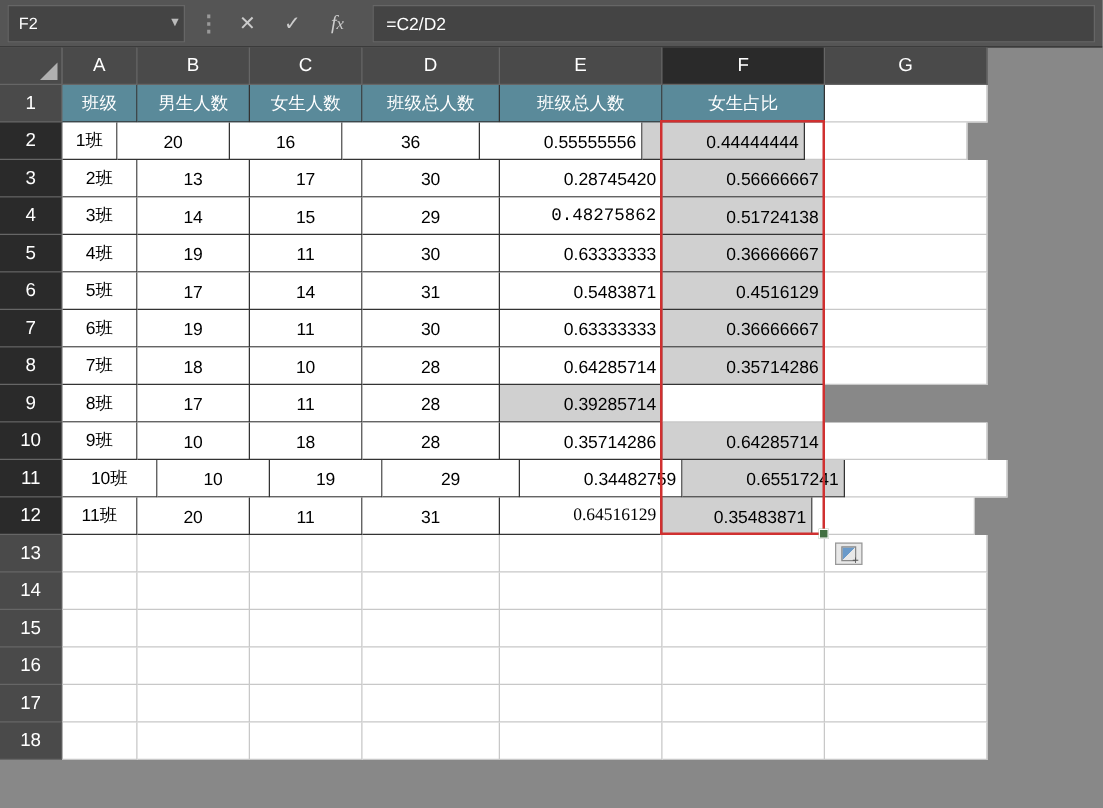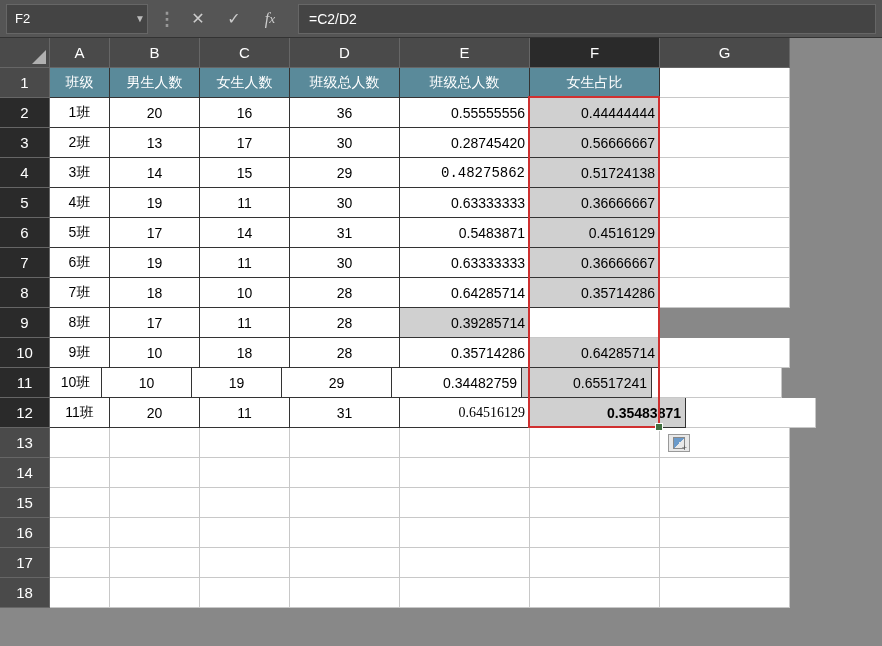--- a/index.html
+++ b/index.html
@@ -283,21 +283,21 @@
             <div class="row">
               <div class="cell col-A header-cell" style="width: 60px;">班级</div>
               <div class="cell col-B header-cell" style="width: 90px;">男生人数</div>
               <div class="cell col-C header-cell" style="width: 90px;">女生人数</div>
               <div class="cell col-D header-cell" style="width: 110px;">班级总人数</div>
               <div class="cell col-E header-cell" style="width: 130px;">班级总人数</div>
               <div class="cell col-F header-cell" style="width: 130px;">女生占比</div>
               <div class="cell col-G" style="width: 130px;"></div>
             </div>
             <div class="row">
-              <div class="cell col-A data-cell center" style="width: 60px;">1班</div>
+              <div class="cell col-A data-cell center" style="width: 44px;">1班</div>
               <div class="cell col-B data-cell center" style="width: 90px;">20</div>
               <div class="cell col-C data-cell center" style="width: 90px;">16</div>
               <div class="cell col-D data-cell center" style="width: 110px;">36</div>
               <div class="cell col-E data-cell right" style="width: 130px;">0.55555556</div>
               <div class="cell col-F data-cell right selected" style="width: 130px;">0.44444444</div>
               <div class="cell col-G" style="width: 130px;"></div>
             </div>
             <div class="row">
               <div class="cell col-A data-cell center" style="width: 60px;">2班</div>
               <div class="cell col-B data-cell center" style="width: 90px;">13</div>
@@ -363,35 +363,35 @@
             <div class="row">
               <div class="cell col-A data-cell center" style="width: 60px;">9班</div>
               <div class="cell col-B data-cell center" style="width: 90px;">10</div>
               <div class="cell col-C data-cell center" style="width: 90px;">18</div>
               <div class="cell col-D data-cell center" style="width: 110px;">28</div>
               <div class="cell col-E data-cell right" style="width: 130px;">0.35714286</div>
               <div class="cell col-F data-cell right selected" style="width: 130px;">0.64285714</div>
               <div class="cell col-G" style="width: 130px;"></div>
             </div>
             <div class="row">
-              <div class="cell col-A data-cell center" style="width: 52px;">10班</div>
+              <div class="cell col-A data-cell center" style="width: 76px;">10班</div>
               <div class="cell col-B data-cell center" style="width: 90px;">10</div>
               <div class="cell col-C data-cell center" style="width: 90px;">19</div>
               <div class="cell col-D data-cell center" style="width: 110px;">29</div>
               <div class="cell col-E data-cell right" style="width: 130px;">0.34482759</div>
               <div class="cell col-F data-cell right selected" style="width: 130px;">0.65517241</div>
               <div class="cell col-G" style="width: 130px;"></div>
             </div>
             <div class="row">
               <div class="cell col-A data-cell center" style="width: 60px;">11班</div>
               <div class="cell col-B data-cell center" style="width: 90px;">20</div>
               <div class="cell col-C data-cell center" style="width: 90px;">11</div>
               <div class="cell col-D data-cell center" style="width: 110px;">31</div>
               <div class="cell col-E data-cell right" style="width: 130px; font-family: Liberation Serif, serif;">0.64516129</div>
-              <div class="cell col-F data-cell right selected" style="width: 156px; font-weight: bold;">0.35483871</div>
+              <div class="cell col-F data-cell right selected" style="width: 120px;">0.35483871</div>
               <div class="cell col-G" style="width: 130px;"></div>
             </div>
             <div class="row">
               <div class="cell col-A" style="width: 60px;"></div>
               <div class="cell col-B" style="width: 90px;"></div>
               <div class="cell col-C" style="width: 90px;"></div>
               <div class="cell col-D" style="width: 110px;"></div>
               <div class="cell col-E" style="width: 130px;"></div>
               <div class="cell col-F" style="width: 130px;"></div>
               <div class="cell col-G" style="width: 130px;"></div>

